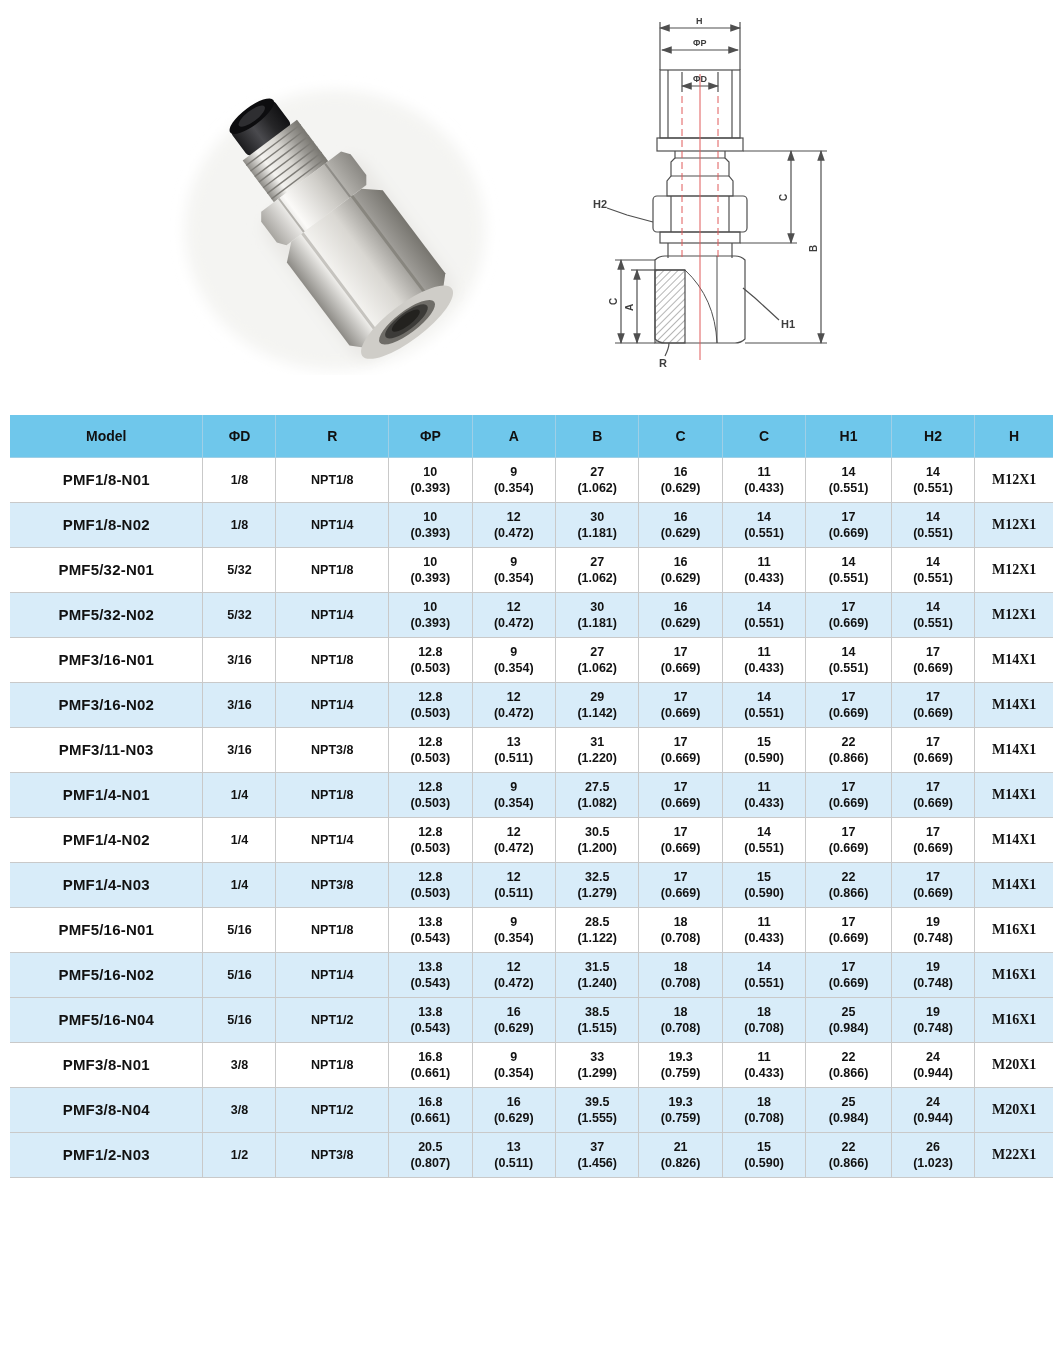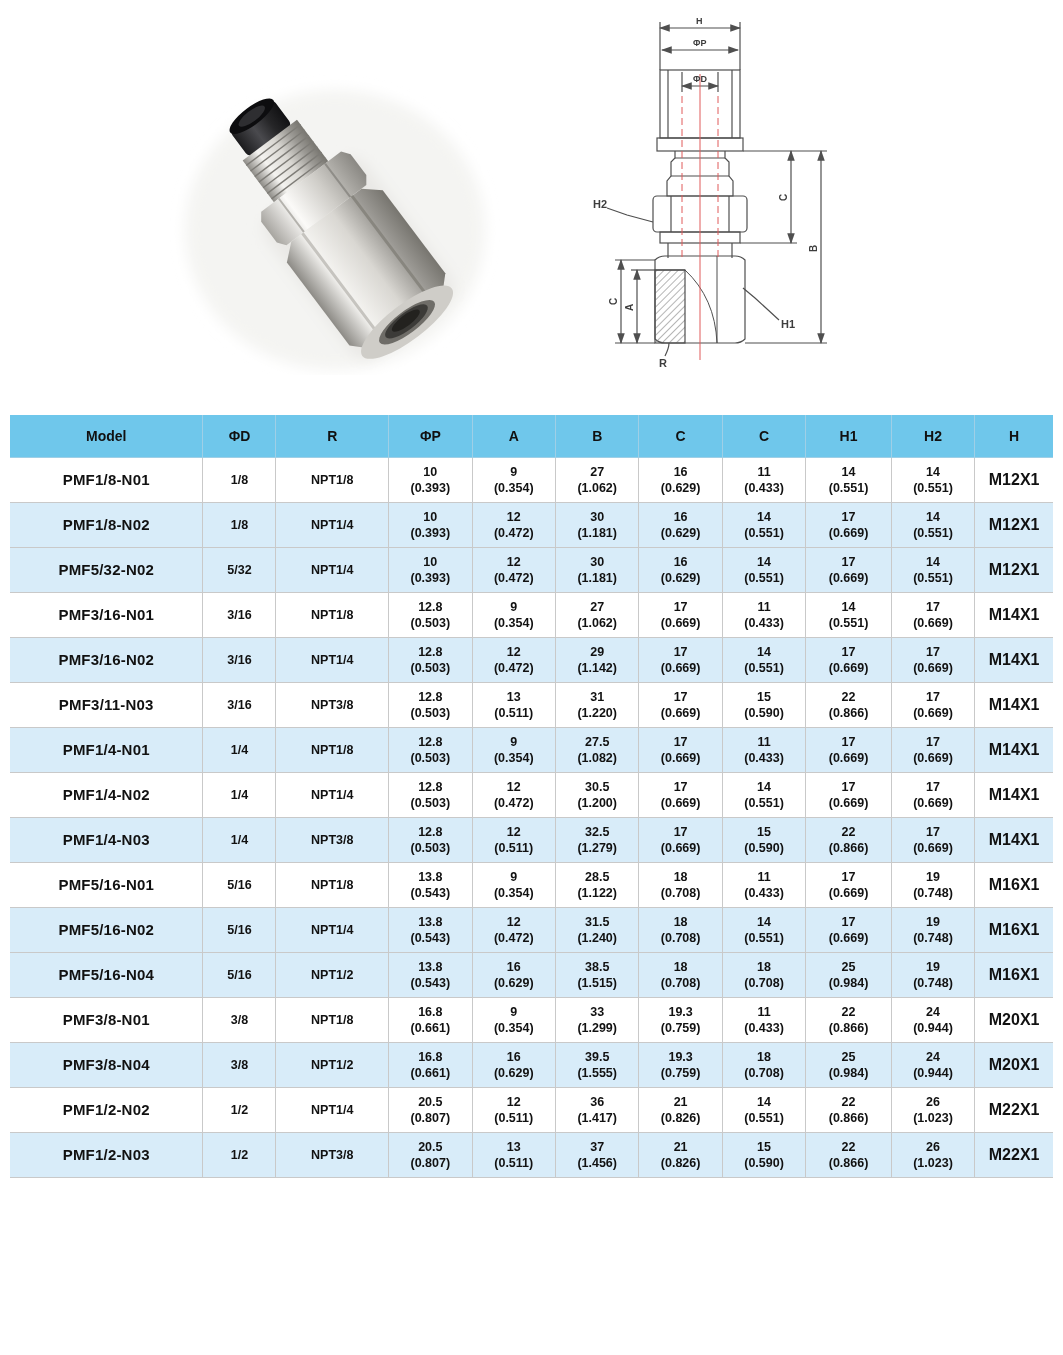--- a/index.html
+++ b/index.html
@@ -19,21 +19,21 @@
     border:1px solid #9fcfe6;border-top:none;
   }
   table.spec th:first-child{border-left:none;}
   table.spec th:last-child{border-right:none;}
   table.spec td{
     font-size:12.5px;font-weight:bold;color:var(--text-col);
     text-align:center;vertical-align:middle;height:42px;line-height:1.3;
     border:1px solid var(--grid-col);white-space:pre-line;background:var(--row-bg);
   }
   table.spec td:first-child{border-left:none;font-size:15px;}
-  table.spec td:last-child{border-right:none;font-size:16px;}
+  table.spec td:last-child{border-right:none;font-size:14px;font-family:Liberation Serif, serif;}
   table.spec tr.alt td{background:var(--alt-bg);}
   table.spec tr td.model{letter-spacing:.2px;}
 </style>
 </head>
 <body>
 
 <div class="page" style="--header-bg: #6fc7eb; --alt-bg: #d8ecf9; --row-bg: #ffffff; --grid-col: #c9c9c9; --text-col: #111111;">
 
   <div class="photo-area">
     <svg width="400" height="320" viewBox="0 0 400 320">
@@ -250,20 +250,40 @@
             <td>16
 (0.629)</td>
             <td>14
 (0.551)</td>
             <td>17
 (0.669)</td>
             <td>14
 (0.551)</td>
             <td>M12X1</td>
           </tr>
+          <tr>
+            <td class="model">PMF5/32-N01</td>
+            <td>5/32</td>
+            <td>NPT1/8</td>
+            <td>10
+(0.393)</td>
+            <td>9
+(0.354)</td>
+            <td>27
+(1.062)</td>
+            <td>16
+(0.629)</td>
+            <td>11
+(0.433)</td>
+            <td>14
+(0.551)</td>
+            <td>14
+(0.551)</td>
+            <td>M12X1</td>
+          </tr>
           <tr class="alt">
             <td class="model">PMF5/32-N02</td>
             <td>5/32</td>
             <td>NPT1/4</td>
             <td>10
 (0.393)</td>
             <td>12
 (0.472)</td>
             <td>30
 (1.181)</td>
@@ -490,40 +510,20 @@
             <td>19.3
 (0.759)</td>
             <td>18
 (0.708)</td>
             <td>25
 (0.984)</td>
             <td>24
 (0.944)</td>
             <td>M20X1</td>
           </tr>
-          <tr>
-            <td class="model">PMF1/2-N02</td>
-            <td>1/2</td>
-            <td>NPT1/4</td>
-            <td>20.5
-(0.807)</td>
-            <td>12
-(0.511)</td>
-            <td>36
-(1.417)</td>
-            <td>21
-(0.826)</td>
-            <td>14
-(0.551)</td>
-            <td>22
-(0.866)</td>
-            <td>26
-(1.023)</td>
-            <td>M22X1</td>
-          </tr>
           <tr class="alt">
             <td class="model">PMF1/2-N03</td>
             <td>1/2</td>
             <td>NPT3/8</td>
             <td>20.5
 (0.807)</td>
             <td>13
 (0.511)</td>
             <td>37
 (1.456)</td>

